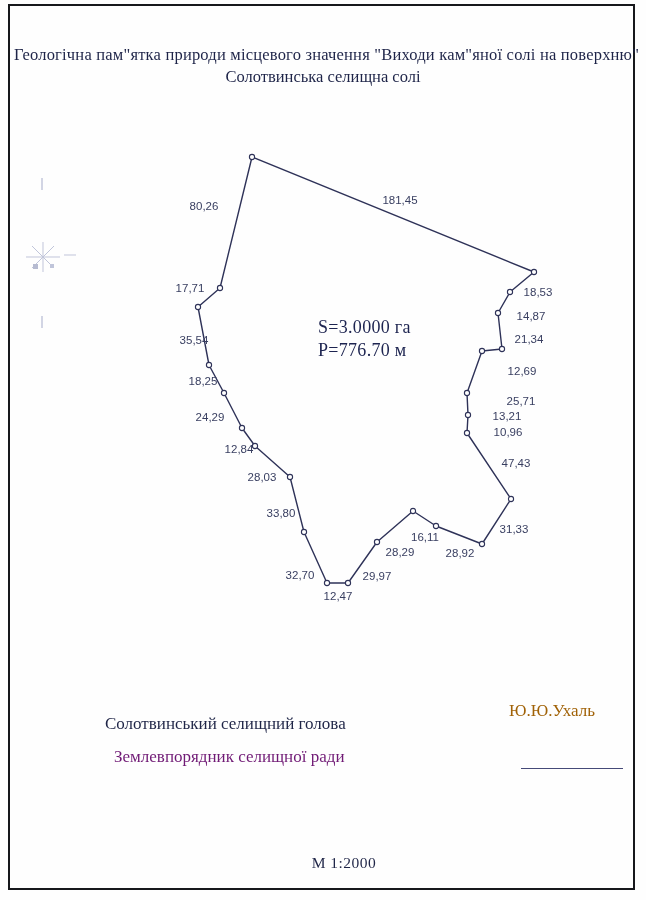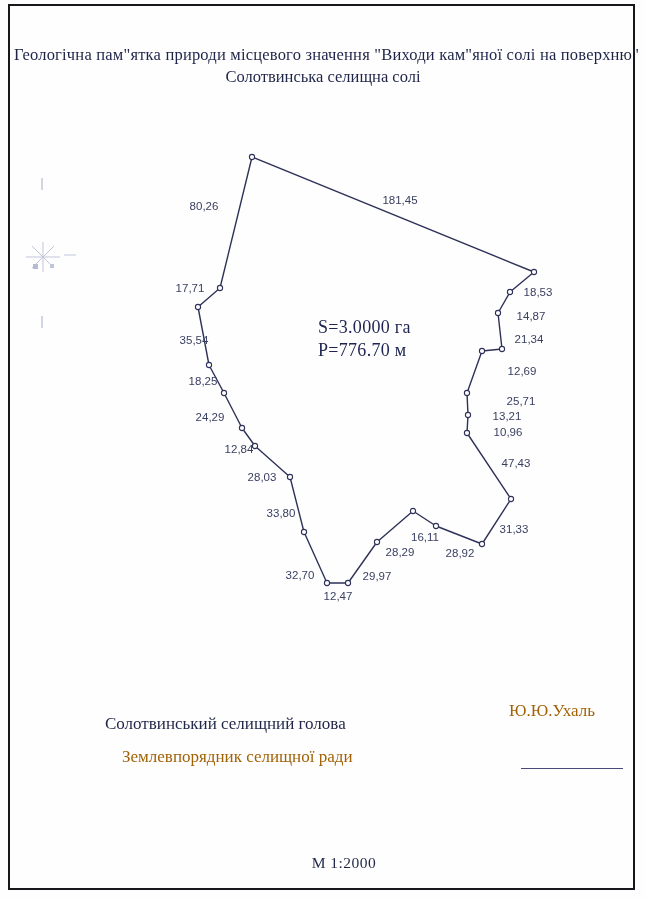--- a/index.html
+++ b/index.html
@@ -82,22 +82,21 @@
     left: 509px;
     top: 701px;
     font-size: 17px;
     color: #a16207;
   }
   .footer-surveyor-title {
     position: absolute;
     left: 114px;
     top: 747px;
     font-size: 17px;
-    color: #a16207;
-    margin-left: 8px;
+    color: #701a75;
   }
   .signature-line {
     position: absolute;
     left: 521px;
     top: 768px;
     width: 102px;
     height: 0;
     border-top: 1.6px solid #454a78;
   }
   .scale-label {

